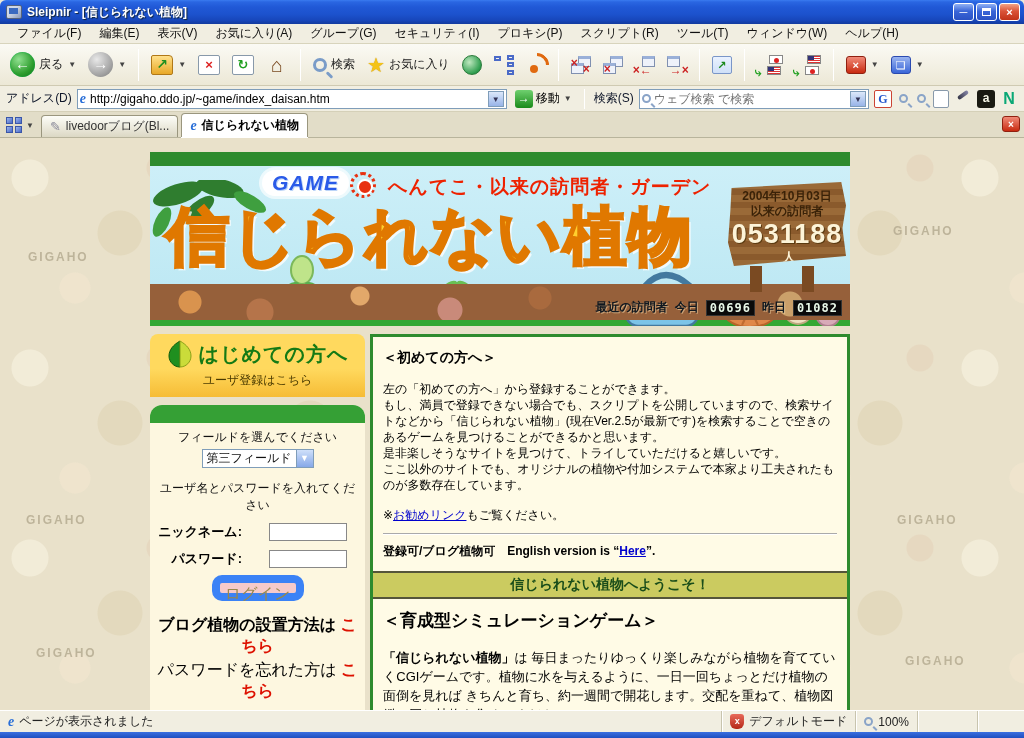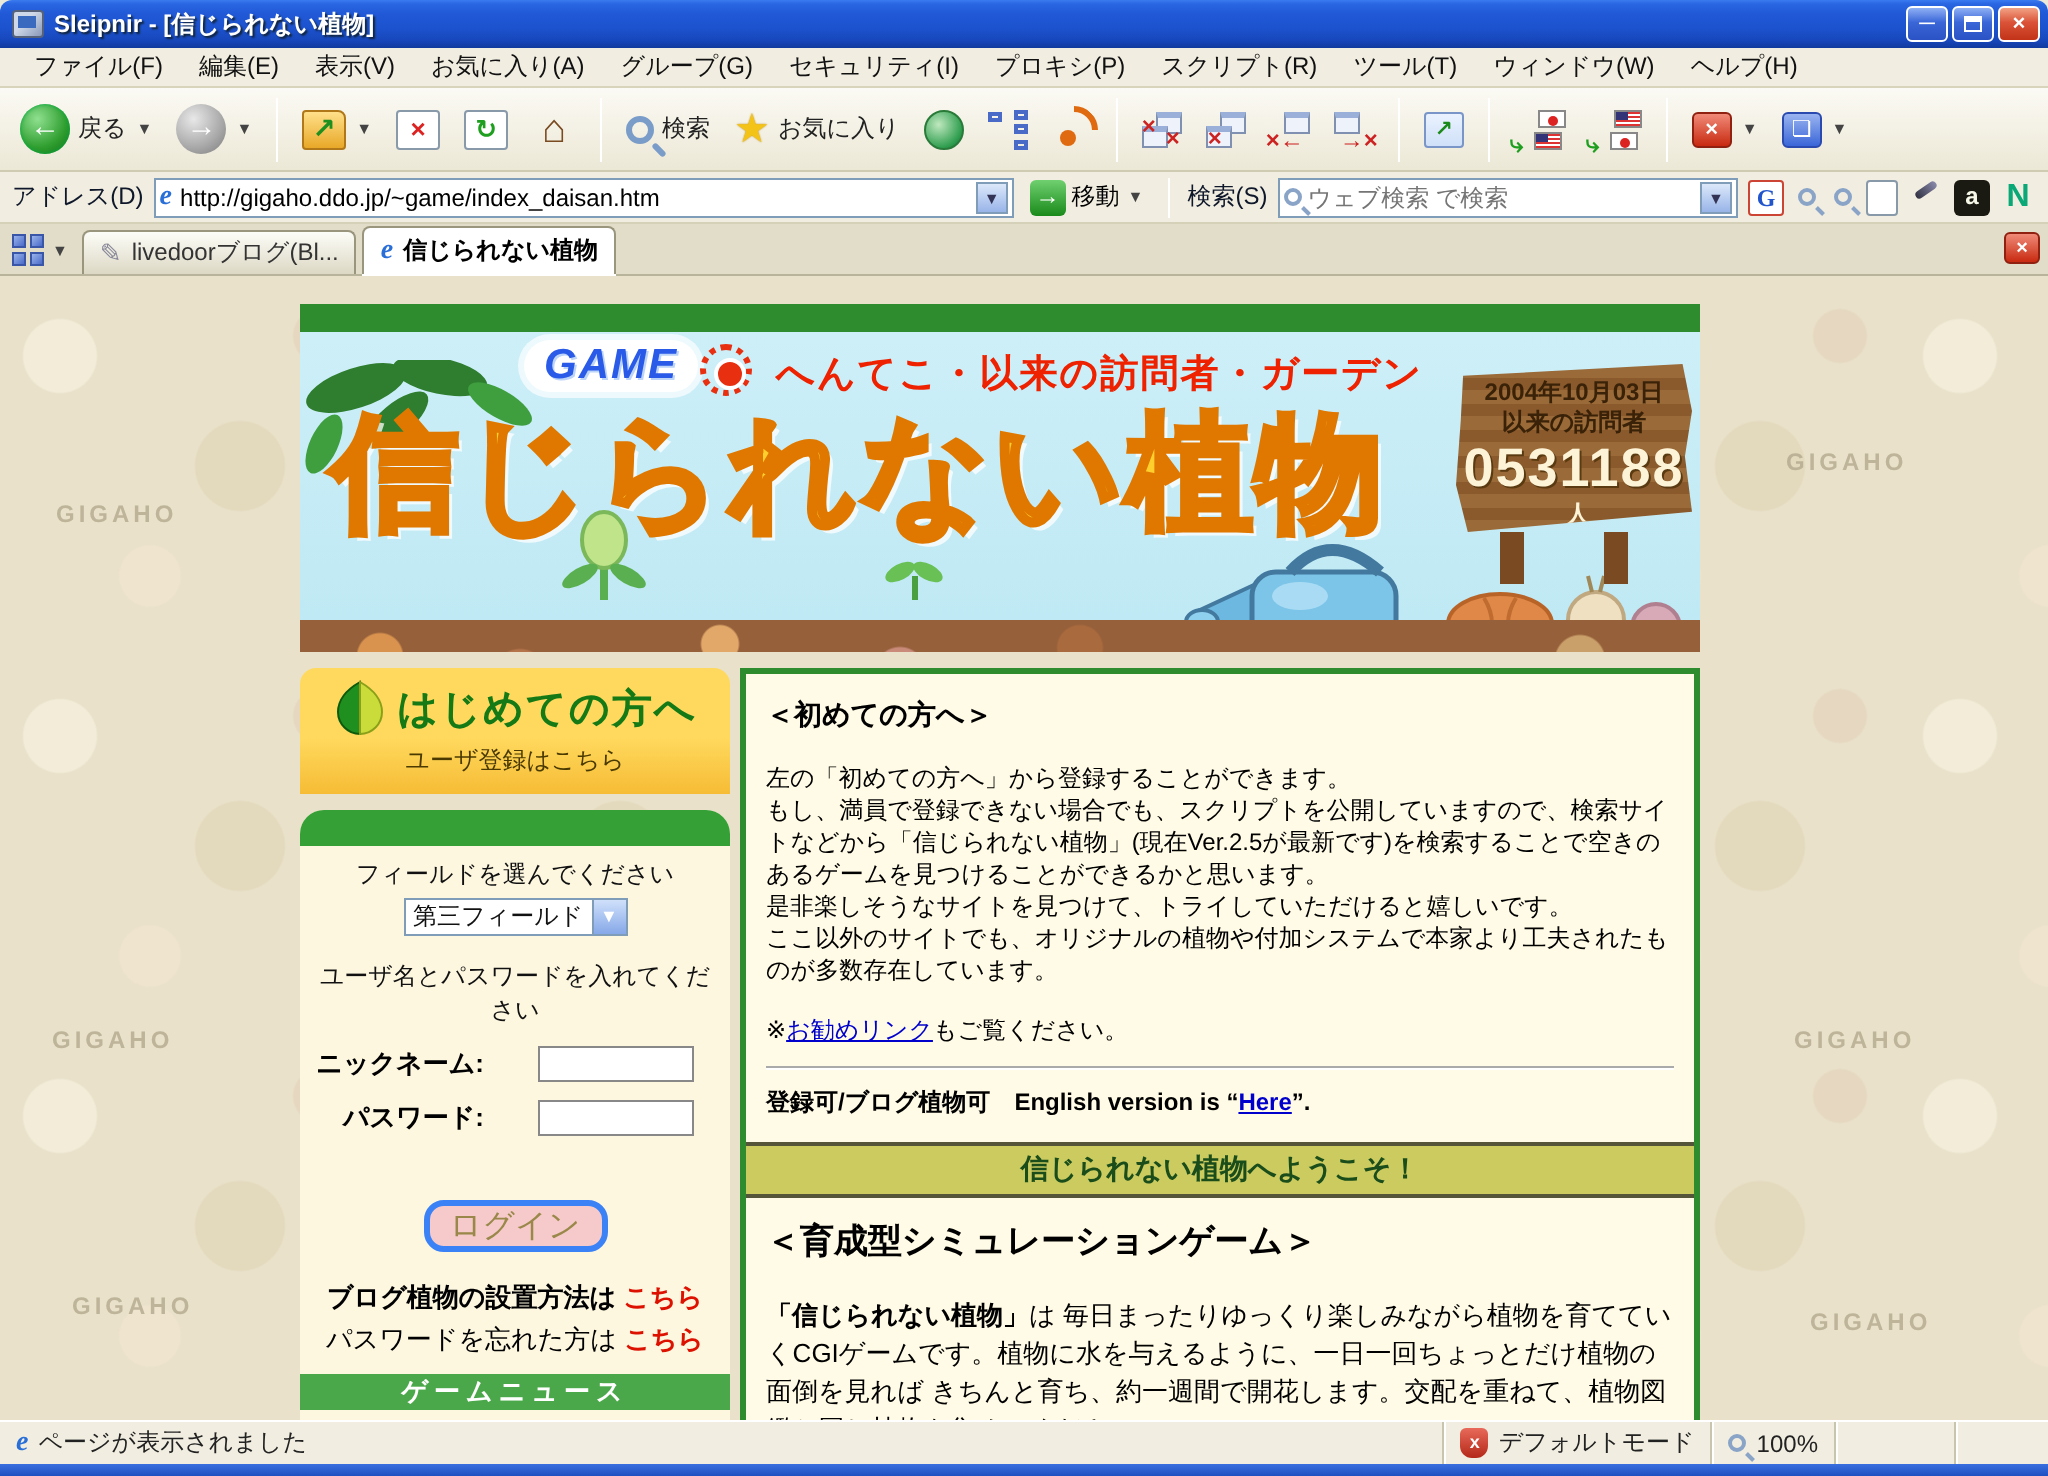--- a/index.html
+++ b/index.html
@@ -104,21 +104,21 @@
       radial-gradient(circle at 75px 150px, #efe4cd 0 15px, rgba(0,0,0,0) 16px),
       radial-gradient(circle at 160px 30px, #e6d8c0 0 13px, rgba(0,0,0,0) 14px);
     background-size:190px 190px; }
   .wm { position:absolute; color:#b3a98f; font-size:12px; letter-spacing:2px; font-weight:bold; opacity:.8;text-align:center; }
 
   .page { position:absolute; left:150px; top:14px; width:700px; }
 
   
   .banner { position:relative; width:700px; height:174px; overflow:hidden; }
   .bar-top { height:14px; background:#2e8b2e; }
-  .sky { height:144px; background:linear-gradient(180deg,#cdeff8,#bfe9f4); position:relative; }
+  .sky { height:118px; background:linear-gradient(180deg,#cdeff8,#bfe9f4); position:relative; }
   .soil { height:36px; position:relative;
     background:#96603a;
     background-image:
       radial-gradient(circle at 40px 18px, #d9934e 0 11px, rgba(0,0,0,0) 12px),
       radial-gradient(circle at 110px 28px, #b5744a 0 13px, rgba(0,0,0,0) 14px),
       radial-gradient(circle at 210px 12px, #e2a86a 0 9px, rgba(0,0,0,0) 10px),
       radial-gradient(circle at 300px 26px, #c98a7a 0 12px, rgba(0,0,0,0) 13px),
       radial-gradient(circle at 390px 14px, #a96a3e 0 11px, rgba(0,0,0,0) 12px),
       radial-gradient(circle at 640px 20px, #caa06a 0 12px, rgba(0,0,0,0) 13px); }
   .bar-bottom { height:6px; background:#33a833; }
@@ -154,23 +154,23 @@
   .sidepanel .phead { height:18px; background:#35a035; border-radius:12px 12px 0 0; }
   .pbody { padding:4px 6px 0; text-align:center; color:#111; }
   .field-prompt { font-size:12px; margin-top:2px; }
   .selectbox { margin:3px auto 0; width:112px; height:19px; background:#fff; border:1px solid #7f9db9; display:flex; align-items:center; }
   .selectbox .val { flex:1; font-size:12px; text-align:left; padding-left:4px; }
   .selectbox .arr { width:17px; height:17px; background:linear-gradient(180deg,#cfe0fa,#86a8e8); border-left:1px solid #7f9db9; color:#fff; font-size:9px; line-height:16px; }
   .login-prompt { font-size:12px; margin-top:12px; }
   .frow { display:flex; align-items:center; justify-content:flex-end; margin-top:9px; padding-right:12px;gap:25px; }
   .frow label { font-size:13px; font-weight:bold; color:#000; }
   .frow input { width:78px; height:18px; border:1px solid #888; background:#fff; margin-left:2px; font:12px "Liberation Sans",sans-serif; }
-  .loginbtn { margin:32px auto 0; width:92px; height:26px; border:3px solid #3b82f6; border-radius:10px; background:#f6caca;
+  .loginbtn { margin:7px auto 0; width:92px; height:26px; border:8px solid #3b82f6; border-radius:10px; background:#f6caca;
     color:#99884a; font-size:16px; text-align:center; line-height:22px; }
-  .linkline { font-size:13px; margin-top:14px; color:#000; }
+  .linkline { font-size:16px; margin-top:14px; color:#000; }
   .linkline.b { font-weight:bold; }
   .redlink { color:#dd1100; font-weight:bold; }
   .newshead { margin:8px -6px 0; height:18px; background:#4aa84a; color:#fff; font-weight:bold; font-size:13px; line-height:18px; letter-spacing:3px; }
   .newslinks { padding:6px 0 0; }
   .newsrow { display:flex; margin-top:10px; }
   .newsrow .nl { flex:1; color:#cc3300; font-weight:bold; font-size:14px; letter-spacing:2px; }
   .newsrow.single .nl { flex:1; }
 
   
   .main { flex:1; border:3px solid #2e8b2e; background:#fffbe6; min-height:452px; padding:8px 10px 0; color:#000; }

